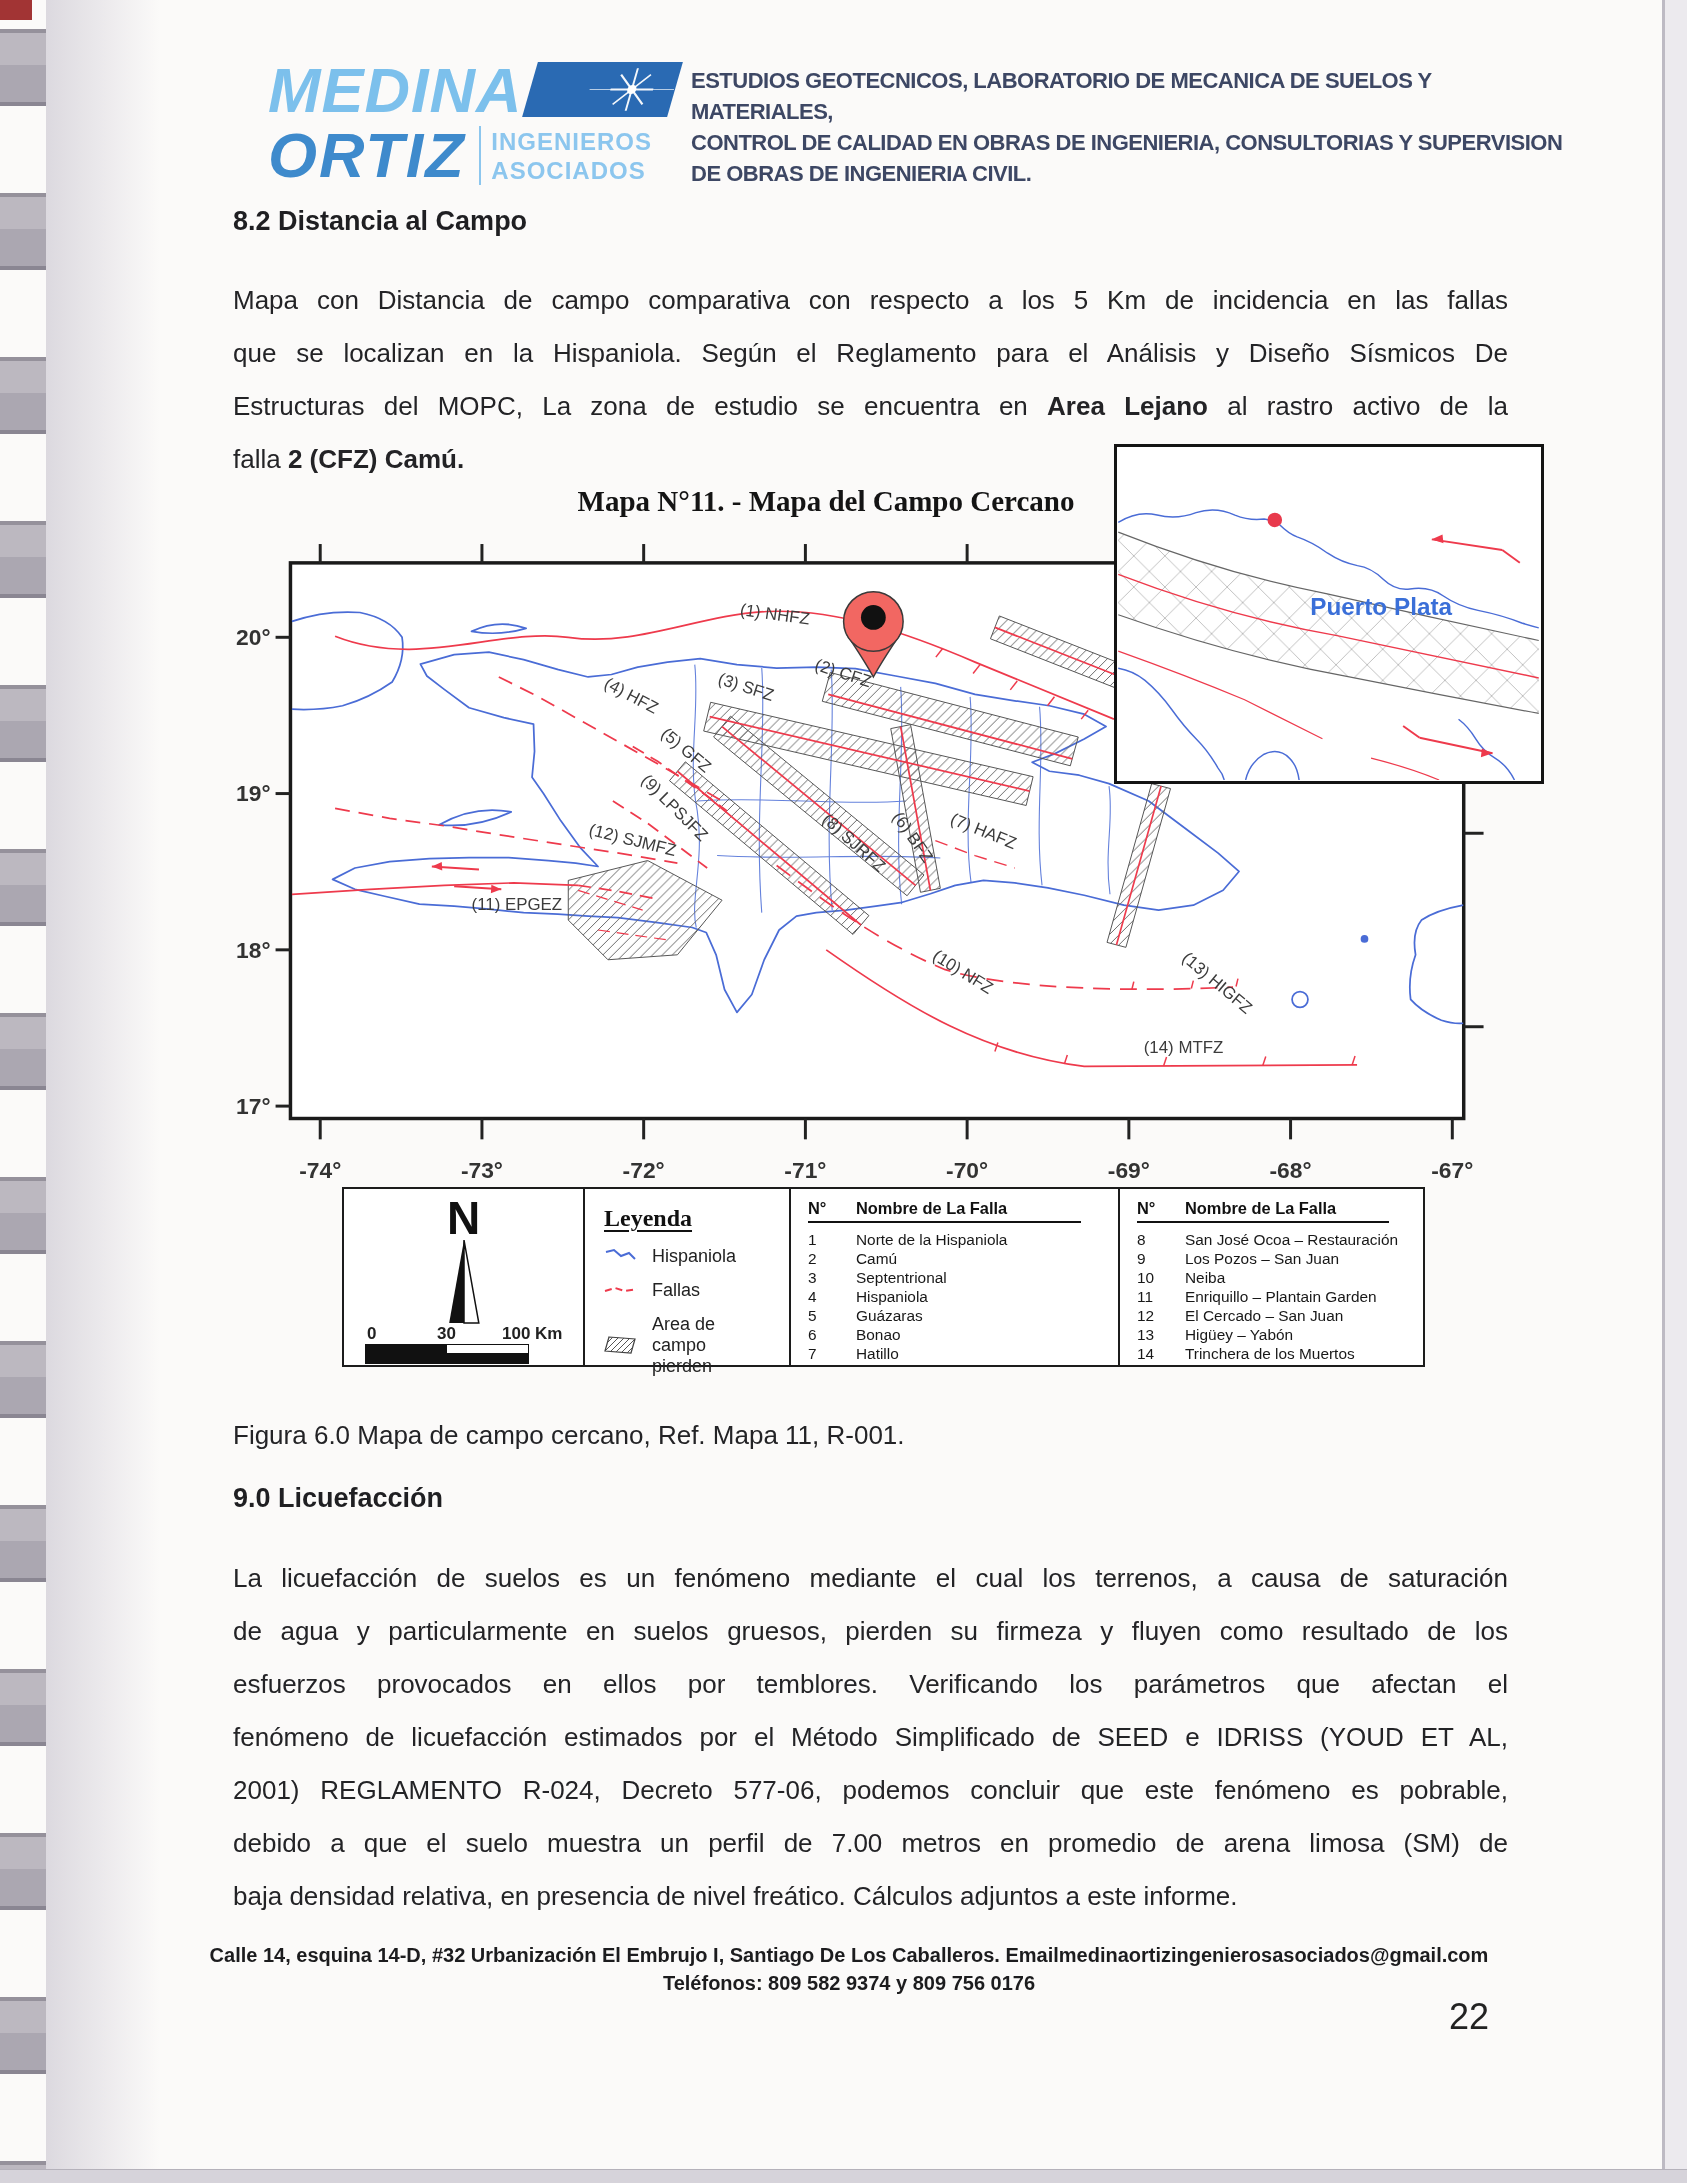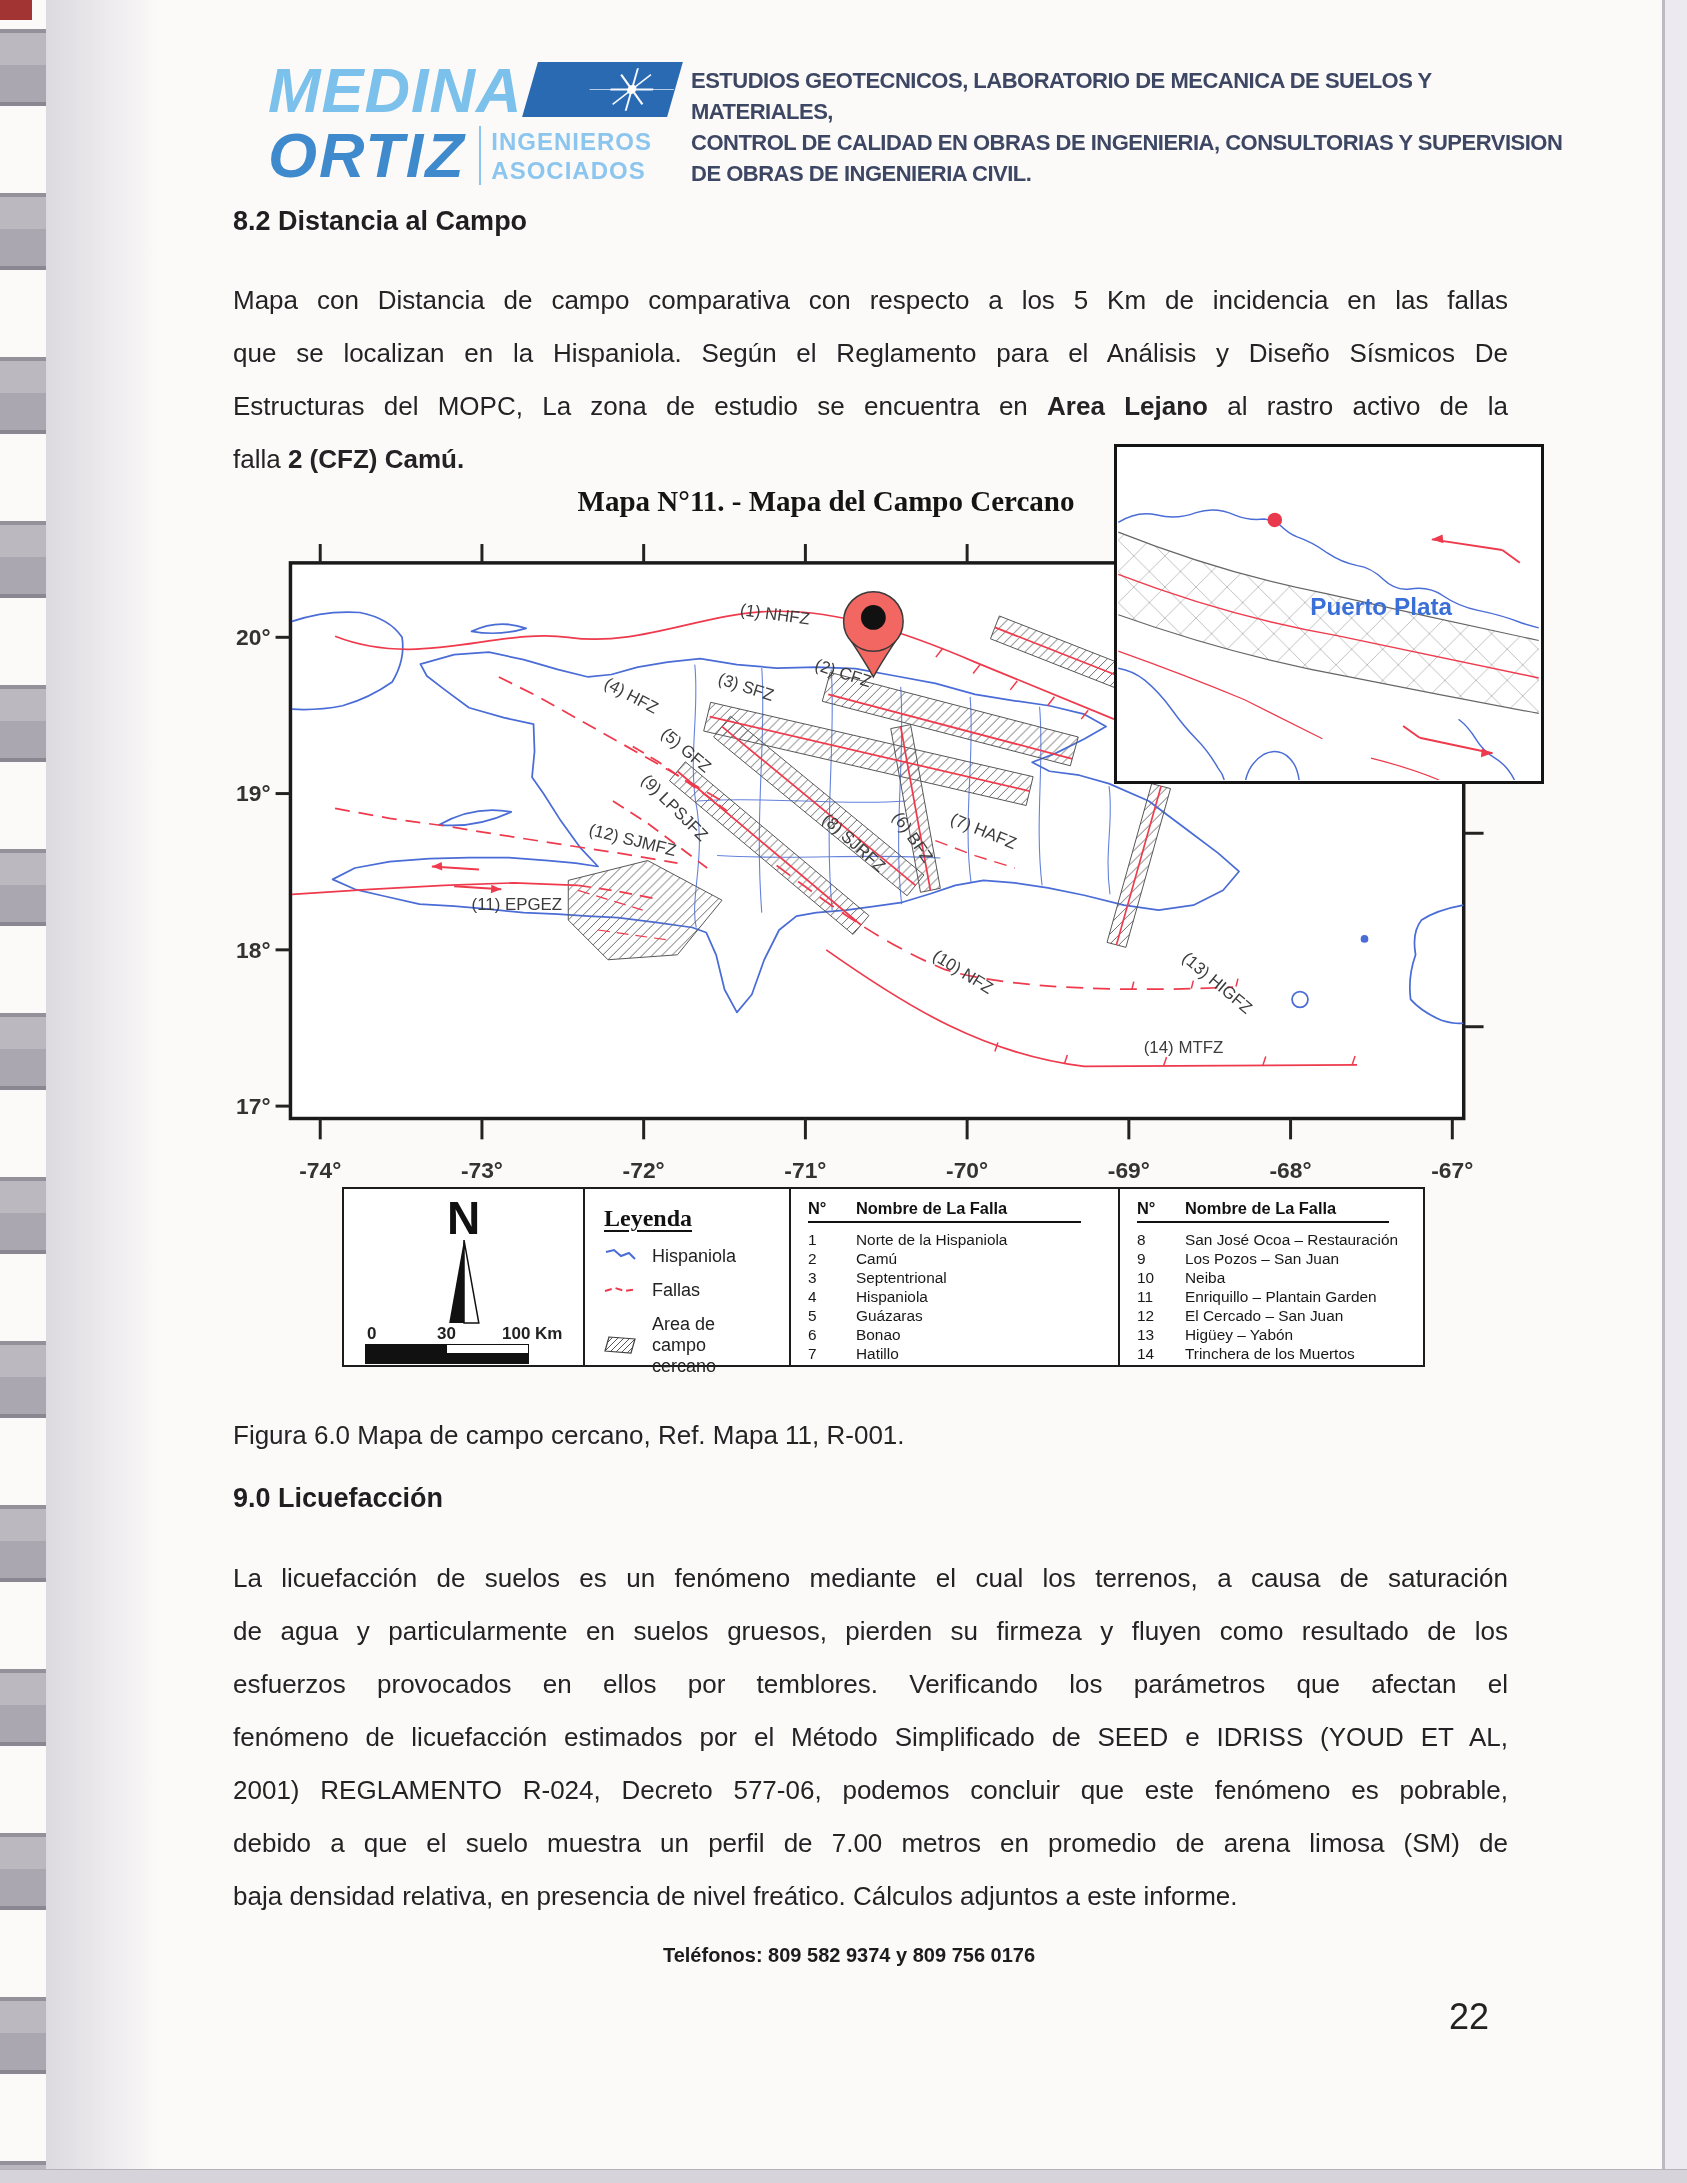--- a/index.html
+++ b/index.html
@@ -380,21 +380,21 @@
         <span class="lg-sym">
           <svg width="35" height="22" viewBox="0 0 70 44">
             <defs>
                 <pattern id="lh" width="12" height="12" patternUnits="userSpaceOnUse">
                   <path d="M0,12 L12,0" stroke="#555" stroke-width="2"></path>
                 </pattern>
               </defs>
             <polygon points="10,6 62,10 54,38 2,34" fill="url(#lh)" stroke="#444" stroke-width="2.5"></polygon>
           </svg>
         </span>
-        <span class="lg-label">Area de campo cercano</span>
+        <span class="lg-label">Area de campo pierden</span>
       </div>
     </div>
 
     <div class="lg-panel lg-p3">
       <div class="ft-head"><span class="num">N°</span><span>Nombre de La Falla</span></div>
       <div class="frow">
           <span class="fn">1</span>
           <span>Norte de la Hispaniola</span>
         </div>
       <div class="frow">
@@ -462,18 +462,19 @@
     <span class="tline j">La licuefacción de suelos es un fenómeno mediante el cual los terrenos, a causa de saturación</span>
     <span class="tline j">de agua y particularmente en suelos gruesos, pierden su firmeza y fluyen como resultado de los</span>
     <span class="tline j">esfuerzos provocados en ellos por temblores. Verificando los parámetros que afectan el</span>
     <span class="tline j">fenómeno de licuefacción estimados por el Método Simplificado de SEED e IDRISS (YOUD ET AL,</span>
     <span class="tline j">2001) REGLAMENTO R-024, Decreto 577-06, podemos concluir que este fenómeno es pobrable,</span>
     <span class="tline j">debido a que el suelo muestra un perfil de 7.00 metros en promedio de arena limosa (SM) de</span>
     <span class="tline">baja densidad relativa, en presencia de nivel freático. Cálculos adjuntos a este informe.</span>
   </div>
 
   <div class="footer">
+    <div class="f1">Calle 14, esquina 14-D, #32 Urbanización El Embrujo I, Santiago De Los Caballeros. Emailmedinaortizingenierosasociados@gmail.com</div>
     <div class="f2">Teléfonos: 809 582 9374 y 809 756 0176</div>
   </div>
   <div class="page-num">22</div>
 
 </div>
 
 
 </body></html>

